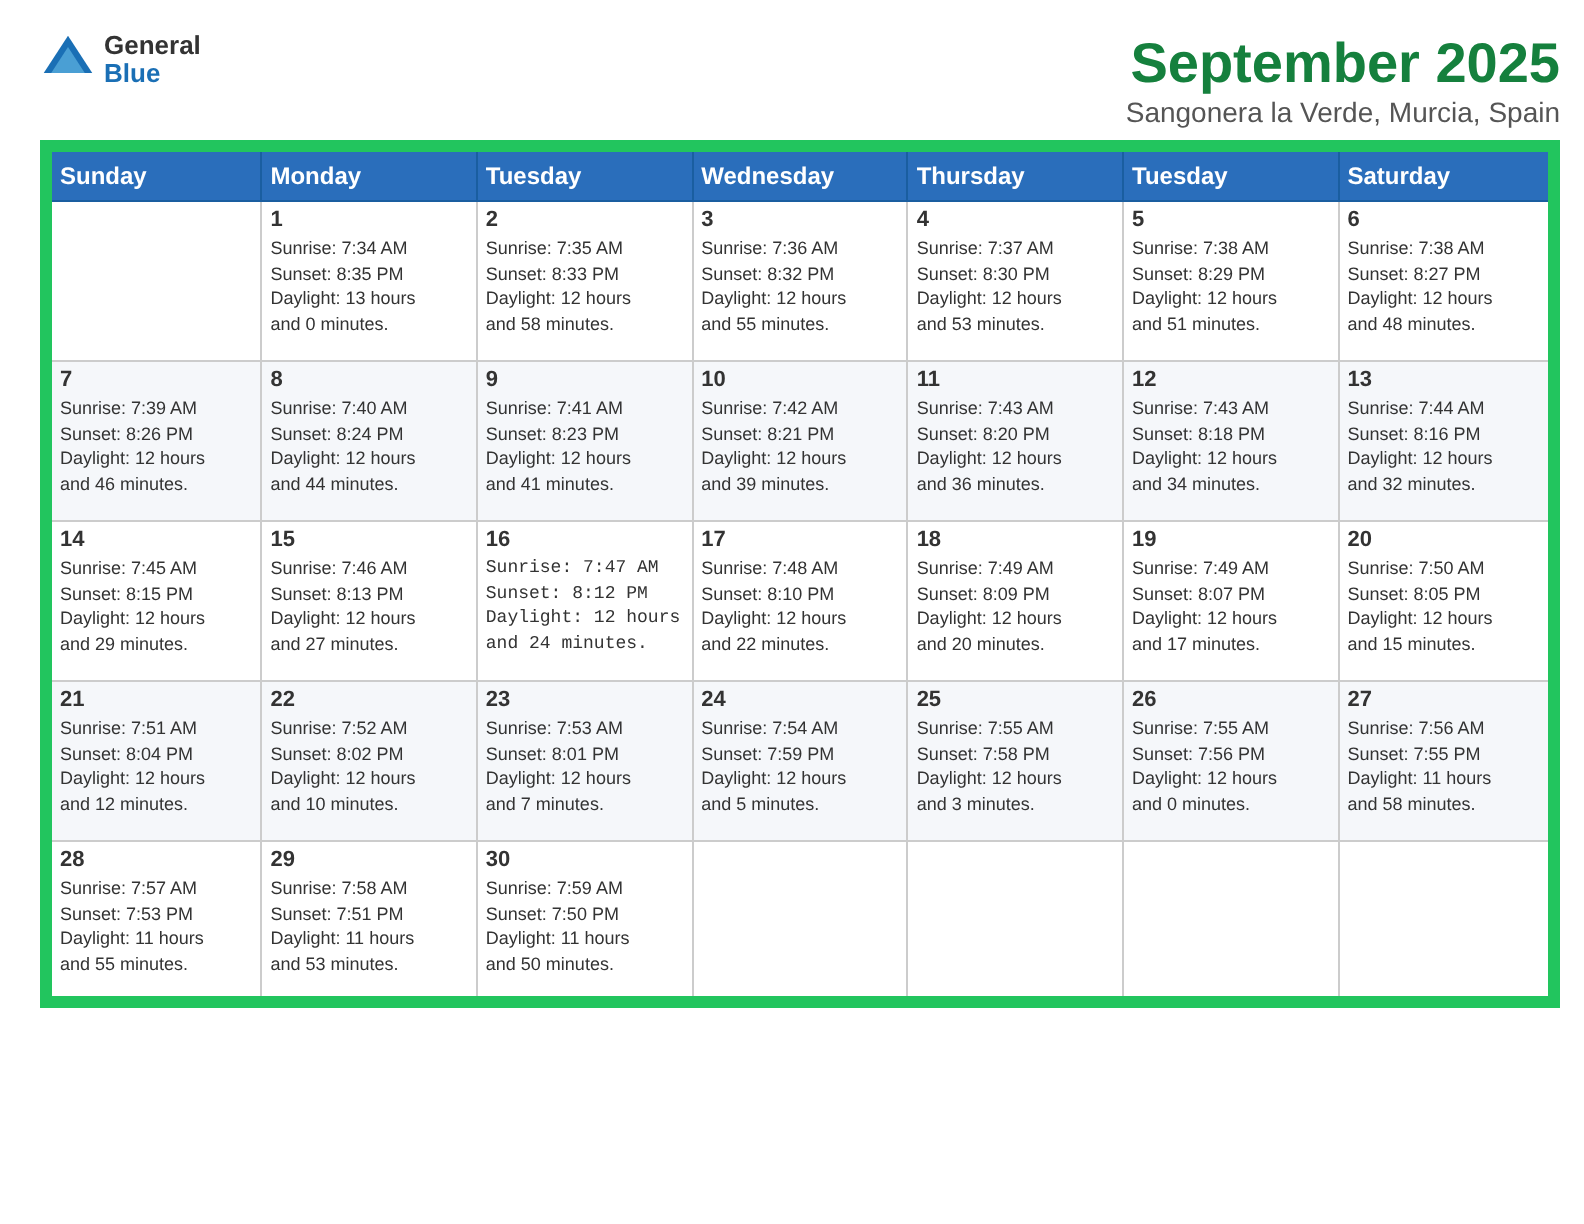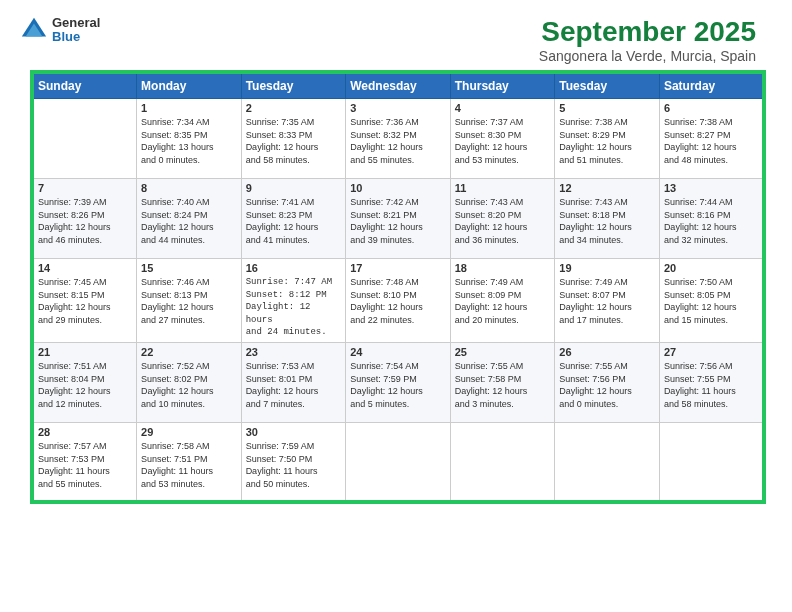--- a/index.html
+++ b/index.html
@@ -6,21 +6,21 @@
     body {
       font-family: Arial, sans-serif;
       background: #fff;
       width: 792px;
       height: 612px;
       overflow: hidden;
     }
     .page {
       width: 792px;
       height: 612px;
-      padding: 16px 36px 12px 20px;
+      padding: 16px 12px 12px 20px;
       background: #fff;
     }
     .header {
       display: flex;
       justify-content: space-between;
       align-items: flex-start;
       margin-bottom: 6px;
     }
     .logo {
       display: flex;
@@ -48,22 +48,21 @@
       font-weight: bold;
       color: #15803d;
     }
     .location {
       font-size: 14px;
       color: #555;
     }
     .calendar {
       width: 100%;
       border-collapse: collapse;
-      border: 4px solid #22c55e;
-      margin-left: 10px;
+      border: 6px solid #22c55e;
     }
     .calendar th {
       background-color: #2a6ebb;
       color: #fff;
       font-size: 12px;
       font-weight: bold;
       padding: 5px 4px;
       text-align: left;
       border: 1px solid #1a5ea0;
     }

